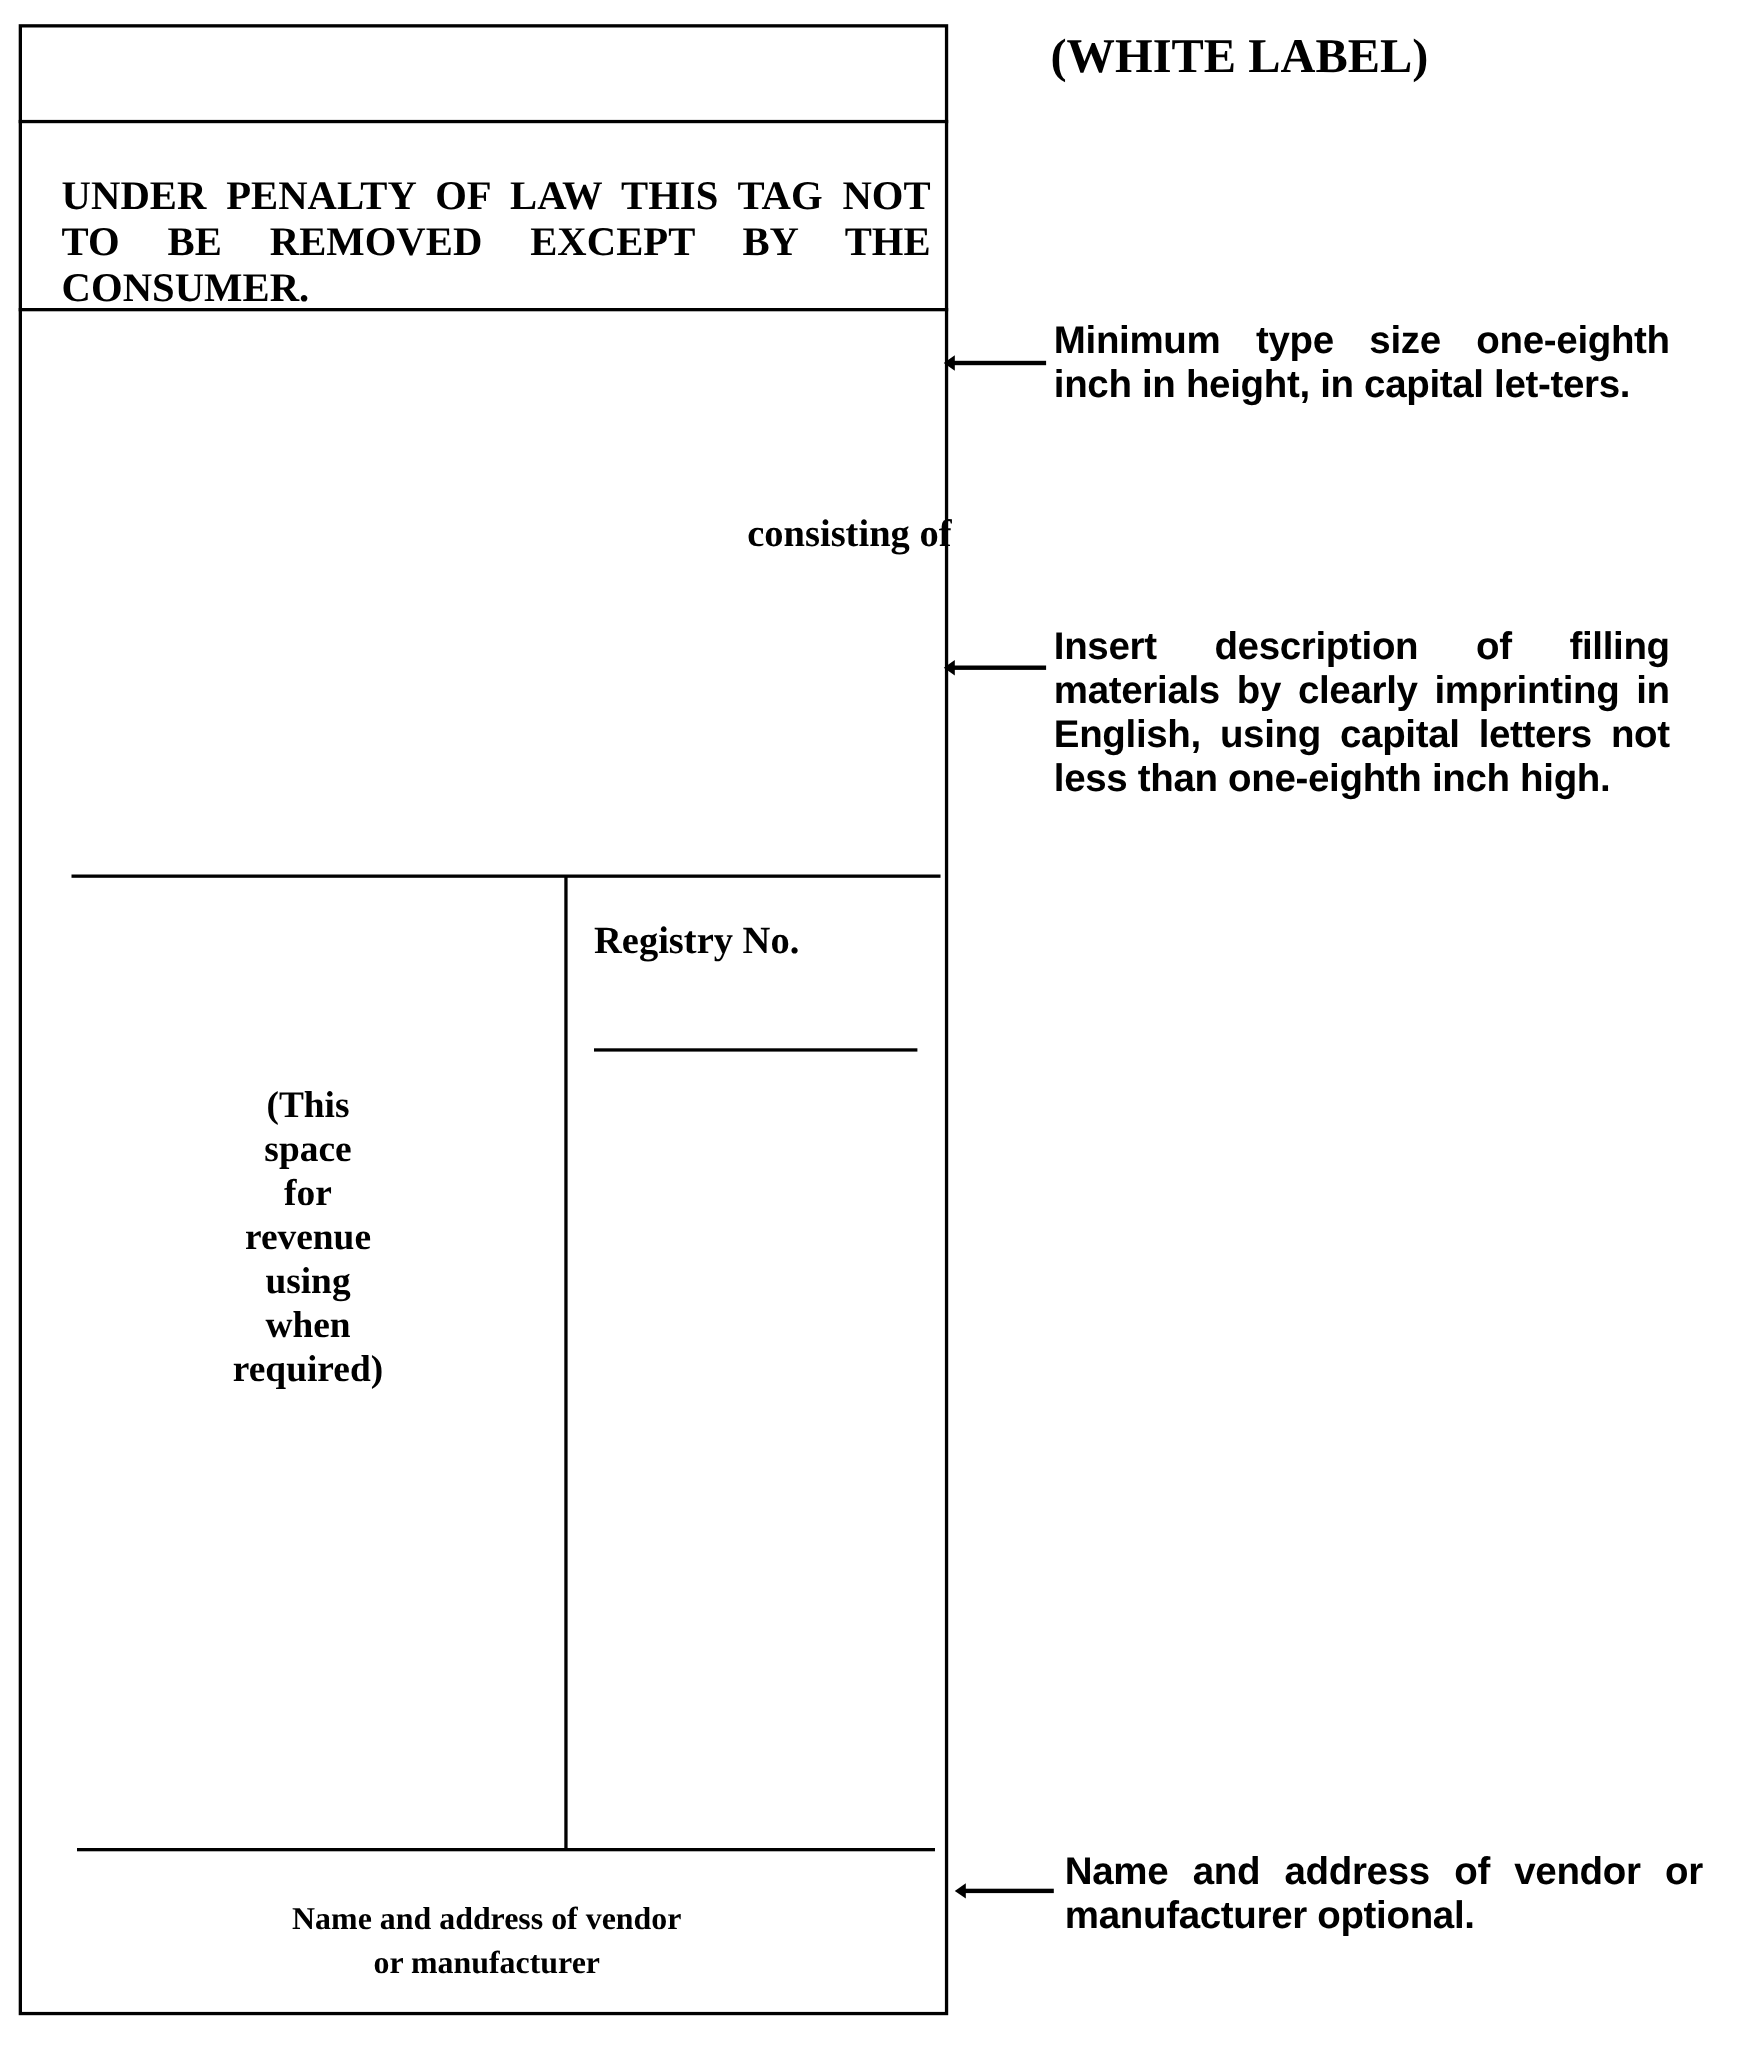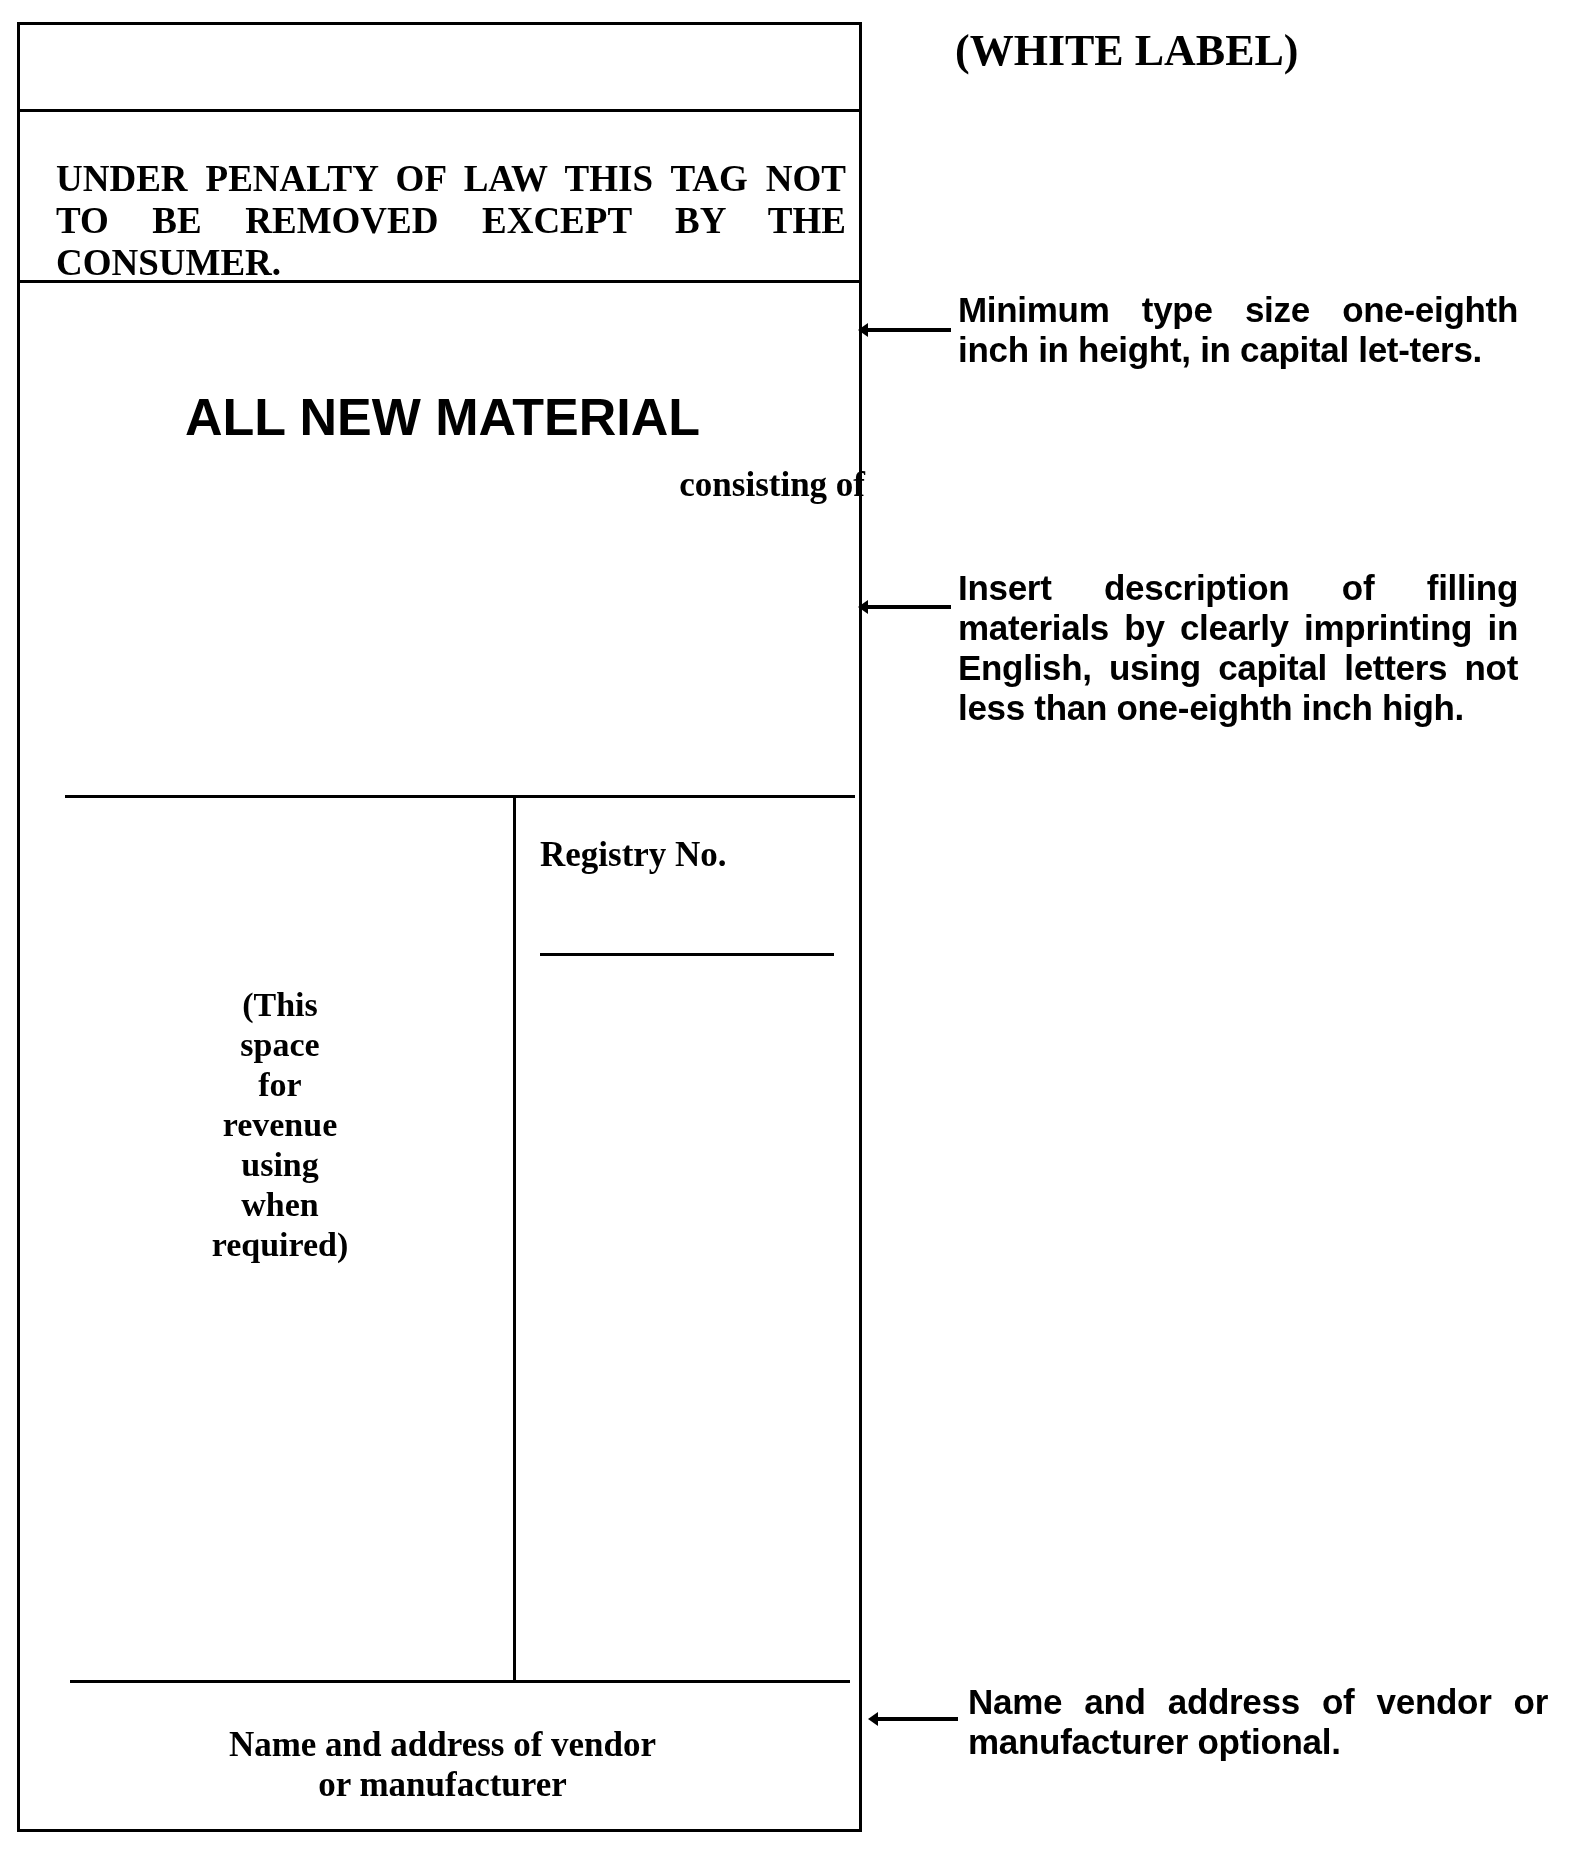--- a/index.html
+++ b/index.html
@@ -12,42 +12,41 @@
 
   #tag { position: absolute; left: 17px; top: 22px; width: 845px; height: 1810px; border: 3px solid #000; box-sizing: border-box; }
 
   .stitch { left: 0; top: 40px; width: 845px; text-align: center; font-size: 22px; }
   .penalty { left: 36px; top: 133px; width: 790px; font-size: 37px; line-height: 42px; text-align: justify; text-align-last: left; letter-spacing: 0px; }
   .allnew { left: 0; top: 362px; width: 845px; text-align: center; font-size: 52px; letter-spacing: 0px; }
   .consisting { left: 0; top: 440px; width: 845px; text-align: right; font-size: 35px; }
   .registry { left: 520px; top: 810px; width: 300px; text-align: left; font-size: 35px; }
   .revenue { left: 140px; top: 960px; width: 240px; text-align: center; font-size: 34px; line-height: 40px; }
   .cert { left: 520px; top: 1015px; width: 290px; font-size: 35px; line-height: 40px; text-align: justify; text-align-last: left; }
-  .vendor { left: 0; top: 1700px; width: 845px; text-align: center; font-size: 35px; line-height: 40px; }
+  .vendor { left: 0; top: 1700px; width: 845px; text-align: center; font-size: 29px; line-height: 40px; }
 
   .white-label { left: 955px; top: 25px; font-size: 44px; }
   .note { font-size: 35px; line-height: 40px; text-align: justify; text-align-last: left; letter-spacing: -0.3px; }
   .note1 { left: 958px; top: 290px; width: 560px; }
   .note2 { left: 958px; top: 568px; width: 560px; }
   .note3 { left: 968px; top: 1682px; width: 580px; }
   .arrow { position: absolute; height: 4px; background: #000; }
   .arrow::before { content: ""; position: absolute; left: -8px; top: -5px; border-right: 10px solid #000; border-top: 7px solid transparent; border-bottom: 7px solid transparent; }
 </style>
 </head>
 <body>
 
 <div class="abs serif white-label">(WHITE LABEL)</div>
 
 <div id="tag">
   <div class="hline" style="left:-3px; top:84px; width:845px; height:3px;"></div>
 
   <div class="abs serif penalty">UNDER PENALTY OF LAW THIS TAG NOT TO BE REMOVED EXCEPT BY THE CONSUMER.</div>
   <div class="hline" style="left:-3px; top:255px; width:845px; height:3px;"></div>
 
-  <div class="abs sans allnew">ALL NEW MATERIAL</div>
   <div class="abs serif consisting">consisting of</div>
 
   <div class="hline" style="left:45px; top:770px; width:790px; height:3px;"></div>
   <div class="vline" style="left:493px; top:772px; width:3px; height:885px;"></div>
 
   <div class="abs serif registry">Registry No.</div>
   <div class="hline" style="left:520px; top:928px; width:294px; height:3px;"></div>
 
   <div class="abs serif revenue">
     <div>(This</div>

